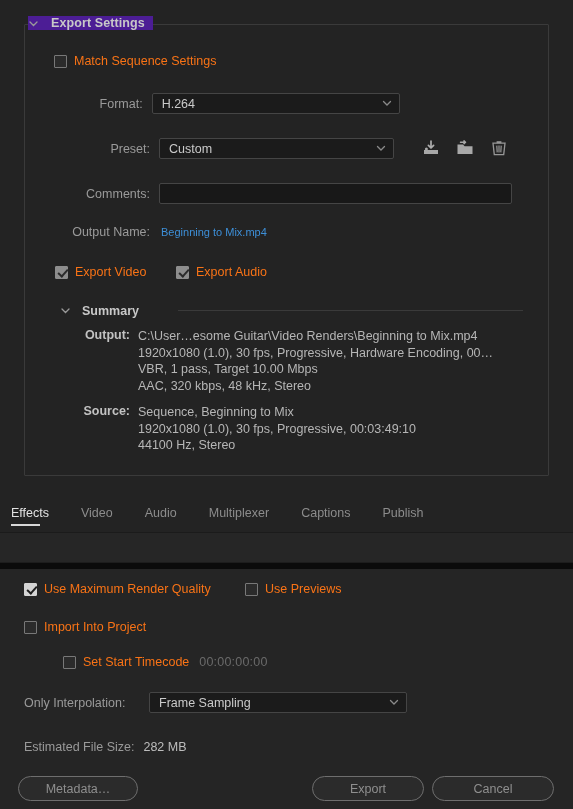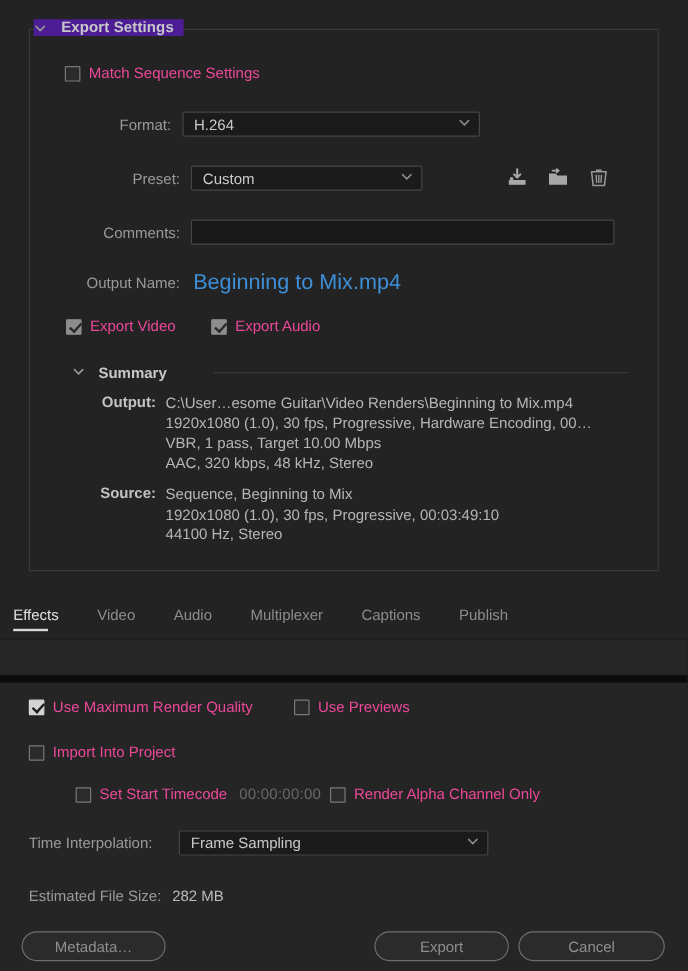--- a/index.html
+++ b/index.html
@@ -80,21 +80,21 @@
     left: 3.5px; top: 0.5px;
     width: 4px; height: 8px;
     border: solid #2b2b2b;
     border-width: 0 2px 2px 0;
     transform: rotate(42deg);
   }
   .cb.checked.bright::after { border-color: #1e1e1e; }
 
   .cb-label {
     font-size: 12.5px;
-    color: #ec4899;
+    color: #f97316;
     margin-left: 7px;
     white-space: nowrap;
   }
 
   
   .dropdown {
     background: #1b1b1b;
     border: 1px solid #454545;
     border-radius: 2px;
     height: 21px;
@@ -115,21 +115,21 @@
   
   .textinput {
     background: #181818;
     border: 1px solid #454545;
     border-radius: 2px;
     height: 21px;
   }
 
   
   .link {
-    font-size: 18px;
+    font-size: 11px;
     color: #3d8fd8;
     white-space: nowrap;
   }
 
   
   .preset-icons { position: absolute; display: flex; align-items: center; gap: 16px; }
   .preset-icons .ic { width: 18px; height: 18px; display: block; opacity: .88; }
 
   
   .summary-header {
@@ -259,21 +259,21 @@
         <span class="chev">
           <svg width="12" height="12" viewBox="0 0 12 12">
               <path d="M2.5 4.5 L6 8 L9.5 4.5" stroke="#b0b0b0" stroke-width="1.3" fill="none" stroke-linecap="round"></path>
             </svg>
         </span>
       </span>
     </div>
 
     <div class="row" style="left:40px; top:138px; width:360px;">
       <span class="label-right" style="width:110px;">Preset:</span>
-      <span class="dropdown" style="width:193px; margin-left:9px;justify-content:center;">
+      <span class="dropdown" style="width:235px; margin-left:9px;justify-content:center;">
         <span class="dd-value">Custom</span>
         <span class="chev">
           <svg width="12" height="12" viewBox="0 0 12 12">
               <path d="M2.5 4.5 L6 8 L9.5 4.5" stroke="#b0b0b0" stroke-width="1.3" fill="none" stroke-linecap="round"></path>
             </svg>
         </span>
       </span>
     </div>
 
     <div class="preset-icons" style="left:422px; top:139px;">
@@ -376,27 +376,23 @@
     <div class="row" style="left:24px; top:51px;">
       <span class="cb"></span>
       <span class="cb-label">Import Into Project</span>
     </div>
 
     <div class="row" style="left:24px; top:86px;padding-left:39px;">
       <span class="cb"></span>
       <span class="cb-label">Set Start Timecode</span>
       <span class="tc-dim">00:00:00:00</span>
     </div>
-    <div class="row" style="left:275px; top:86px;">
-      <span class="cb"></span>
-      <span class="cb-label">Render Alpha Channel Only</span>
-    </div>
 
     <div class="row" style="left:24px; top:123px; width:390px;">
-      <span class="label-right" style="width:122px; text-align:left;">Time Interpolation:</span>
+      <span class="label-right" style="width:122px; text-align:left;">Only Interpolation:</span>
       <span class="dropdown" style="width:258px; margin-left:3px;">
         <span class="dd-value">Frame Sampling</span>
         <span class="chev">
           <svg width="12" height="12" viewBox="0 0 12 12">
               <path d="M2.5 4.5 L6 8 L9.5 4.5" stroke="#b0b0b0" stroke-width="1.3" fill="none" stroke-linecap="round"></path>
             </svg>
         </span>
       </span>
     </div>
 

